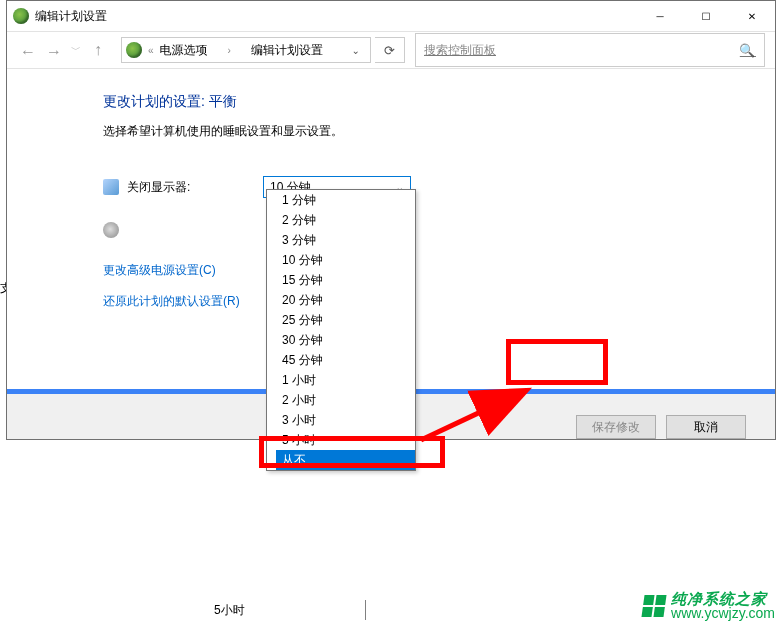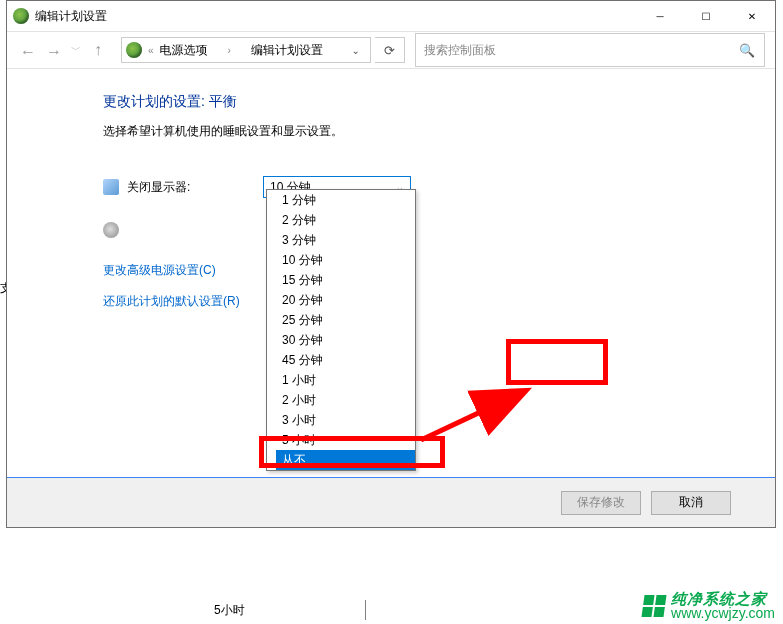--- a/index.html
+++ b/index.html
@@ -1,54 +1,54 @@
 <!DOCTYPE html>
 <html><head>
   <meta charset="utf-8">
   <style>
     * { box-sizing: border-box; margin: 0; padding: 0; }
     body { font-family: "Microsoft YaHei", "Segoe UI", Tahoma, sans-serif; font-size: 12px; background: #fff; width: 783px; height: 624px; position: relative; overflow: hidden; }
-    .window { position: absolute; left: 6px; top: 0; width: 770px; height: 528px; border: 1px solid #707070; background: #fff; }
+    .window { position: absolute; left: 6px; top: 0; width: 770px; height: 440px; border: 1px solid #707070; background: #fff; }
     .titlebar { height: 30px; display: flex; align-items: center; justify-content: space-between; padding-left: 6px; background: #fff; }
     .titlebar-left { display: flex; align-items: center; gap: 6px; }
     .title-icon { width: 16px; height: 16px; background: radial-gradient(circle at 40% 40%, #8bc34a, #2e7d32); border-radius: 50%; box-shadow: inset -2px -2px 2px rgba(0,0,0,0.3); }
     .title-text { font-size: 12px; color: #000; }
     .win-controls { display: flex; }
     .win-btn { width: 46px; height: 30px; display: flex; align-items: center; justify-content: center; font-family: "Segoe MDL2 Assets", sans-serif; font-size: 10px; color: #000; }
     .navbar { height: 38px; border-top: 1px solid #e3e3e3; border-bottom: 1px solid #e3e3e3; display: flex; align-items: center; padding: 0 10px; gap: 4px; }
     .nav-arrow { width: 22px; height: 22px; display: flex; align-items: center; justify-content: center; color: #999; font-size: 16px; }
     .nav-chevron { color: #bbb; font-size: 10px; margin: 0 2px; }
     .addressbar { flex: 1; height: 26px; border: 1px solid #ccc; display: flex; align-items: center; padding: 0 4px; gap: 6px; background: #fff; margin-left: 8px; }
     .addr-icon { width: 16px; height: 16px; background: radial-gradient(circle at 40% 40%, #8bc34a, #2e7d32); border-radius: 50%; box-shadow: inset -2px -2px 2px rgba(0,0,0,0.3); flex-shrink: 0; }
     .addr-chevrons { color: #888; font-size: 10px; }
     .breadcrumb { display: flex; align-items: center; gap: 20px; flex: 1; }
     .bc-item { color: #000; }
     .bc-sep { color: #888; font-size: 10px; }
     .addr-drop { color: #555; font-size: 10px; padding: 0 6px; }
     .refresh-btn { width: 30px; height: 26px; border: 1px solid #ccc; border-left: none; display: flex; align-items: center; justify-content: center; color: #555; font-size: 13px; }
-    .searchbox { width: 350px; height: 26px; border: 1px solid #ccc; display: flex; align-items: center; padding: 16px 8px; margin-left: 6px; color: #777; }
+    .searchbox { width: 350px; height: 26px; border: 1px solid #ccc; display: flex; align-items: center; padding: 16px 8px; margin-left: 6px; color: #777; text-decoration: underline; }
     .searchbox input { border: none; outline: none; flex: 1; font-size: 12px; font-family: inherit; color: #333; }
     .searchbox input::placeholder { color: #888; }
     .search-icon { color: #777; font-size: 13px; }
     .content { padding: 24px 40px 0 96px; position: relative; }
     .heading { color: #003399; font-size: 14px; margin-bottom: 12px; }
     .subtext { color: #000; font-size: 12px; margin-bottom: 36px; }
     .setting-row { display: flex; align-items: center; margin-bottom: 24px; }
     .setting-icon { width: 16px; height: 16px; margin-right: 8px; flex-shrink: 0; }
     .monitor-icon { background: linear-gradient(135deg, #b3d4fc, #5a9bd5); border-radius: 2px; position: relative; }
     .sleep-icon { background: radial-gradient(circle at 45% 45%, #ddd, #888); border-radius: 50%; }
     .setting-label { width: 136px; color: #000; }
     .combo { width: 148px; height: 22px; border: 1px solid #7a7a7a; background: #e1e1e1; display: flex; align-items: center; justify-content: space-between; padding: 0 6px; position: relative; }
     .combo.open { background: #fff; border-color: #0078d7; }
     .combo-arrow { font-size: 10px; color: #000; }
     .dropdown { position: absolute; left: 259px; top: 188px; width: 150px; border: 1px solid #767676; background: #fff; box-shadow: 2px 2px 4px rgba(0,0,0,0.2); z-index: 10; }
     .dd-item { padding: 2px 6px; line-height: 16px; color: #000; font-size: 12px; margin-left: 9px; }
     .dd-item.sel { background: #0078d7; color: #fff; }
     .link { color: #0066cc; margin-bottom: 14px; display: block; }
-    .footer { position: absolute; bottom: 0; left: 0; right: 0; height: 50px; border-top: 1px solid #3b82f6; display: flex; align-items: center; justify-content: flex-end; padding-right: 44px; gap: 10px; background: #f0f0f0; }
+    .footer { position: absolute; bottom: 0; left: 0; right: 0; height: 50px; border-top: 5px solid #3b82f6; display: flex; align-items: flex-end; justify-content: flex-end; padding-right: 29px; gap: 10px; background: #f0f0f0; }
     .btn { min-width: 80px; height: 24px; border: 1px solid #adadad; background: #e1e1e1; display: flex; align-items: center; justify-content: center; font-size: 12px; font-family: inherit; color: #000; }
     .btn.disabled { color: #888; }
     .red-box { position: absolute; border: 5px solid #ff0000; pointer-events: none; z-index: 20; }
     .rb1 { left: 259px; top: 436px; width: 186px; height: 32px; }
     .rb2 { left: 506px; top: 339px; width: 102px; height: 46px; }
     .arrow-svg { position: absolute; left: 413px; top: 380px; z-index: 19; pointer-events: none; }
     .watermark { position: absolute; right: 8px; bottom: 4px; display: flex; align-items: center; gap: 6px; z-index: 30; }
     .wm-logo { width: 22px; height: 22px; display: grid; grid-template-columns: 1fr 1fr; grid-template-rows: 1fr 1fr; gap: 2px; transform: skewX(-8deg); }
     .wm-logo div { background: #0aa84f; }
     .wm-text { display: flex; flex-direction: column; line-height: 1; }

